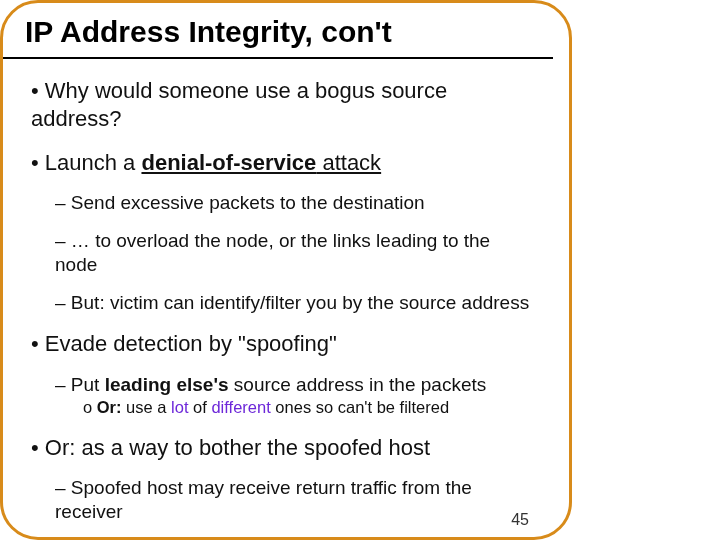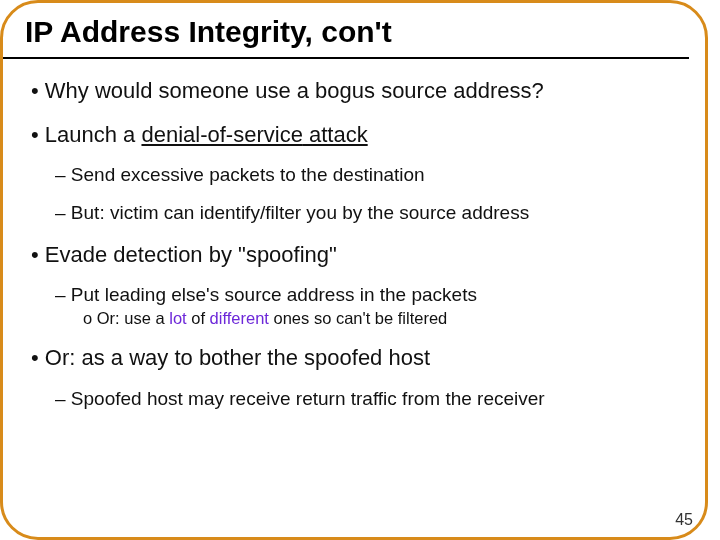--- a/index.html
+++ b/index.html
@@ -1,54 +1,55 @@
 <!DOCTYPE html>
 <html><head>
 <meta charset="utf-8">
 <style>
   * { box-sizing: border-box; margin: 0; padding: 0; }
   html, body { width: 720px; height: 540px; font-family: Arial, Helvetica, sans-serif; background: #fff; }
   .slide {
-    width: 708px; height: 540px; position: relative;
+    width: 572px; height: 540px; position: relative;
     border: 3px solid #d88b1a; border-radius: 38px;
     padding: 12px 16px 0 0; overflow: hidden;
   }
   .title {
     font-size: 30px; font-weight: bold; color: #000;
     padding: 0 0 8px 22px;
   }
   .hr { border: none; border-top: 2.5px solid #000; width: 100%; margin: 0; }
   .body { padding: 10px 22px 0 28px; color: #111; }
   .l1 { font-size: 22px; margin-top: 8px; line-height: 1.28; }
   .l1::before { content: "• "; }
   .l2 { font-size: 19px; margin-left: 24px; margin-top: 14px; line-height: 1.25; }
   .l2::before { content: "– "; }
   .l3 { font-size: 16.5px; margin-left: 52px; margin-top: 1px; line-height: 1.25; }
   .l3::before { content: "o "; }
   .gap { height: 8px; }
-  .slidenum { position: absolute; bottom: 8px; right: 12px; font-size: 16px; color: #333; }
-  .b { font-weight: normal; }
+  .slidenum { position: absolute; bottom: 8px; right: 40px; font-size: 16px; color: #333; }
+  .b { font-weight: bold; }
   .u { text-decoration: underline; }
   .red { color: #6d28d9; }
 </style>
 </head>
 <body>
 
 <div class="slide">
 
   <div class="title">IP Address Integrity, con't</div>
   <hr class="hr">
 
   <div class="body">
 
     <div class="l1">Why would someone use a bogus source address?</div>
 
     <div class="gap"></div>
     <div class="l1"><span>Launch a </span><span class="b u">denial-of-service</span><span class="u"> attack</span></div>
     <div class="l2">Send excessive packets to the destination</div>
+    <div class="l2">… to overload the node, or the links leading to the node</div>
     <div class="l2">But: victim can identify/filter you by the source address</div>
 
     <div class="gap"></div>
     <div class="l1">Evade detection by "spoofing"</div>
     <div class="l2"><span>Put </span><span class="b">leading else's</span><span> source address in the packets</span></div>
     <div class="l3"><span class="b">Or:</span><span> use a </span><span class="red">lot</span><span> of </span><span class="red">different</span><span> ones so can't be filtered</span></div>
 
     <div class="gap"></div>
     <div class="l1">Or: as a way to bother the spoofed host</div>
     <div class="l2">Spoofed host may receive return traffic from the receiver</div>

